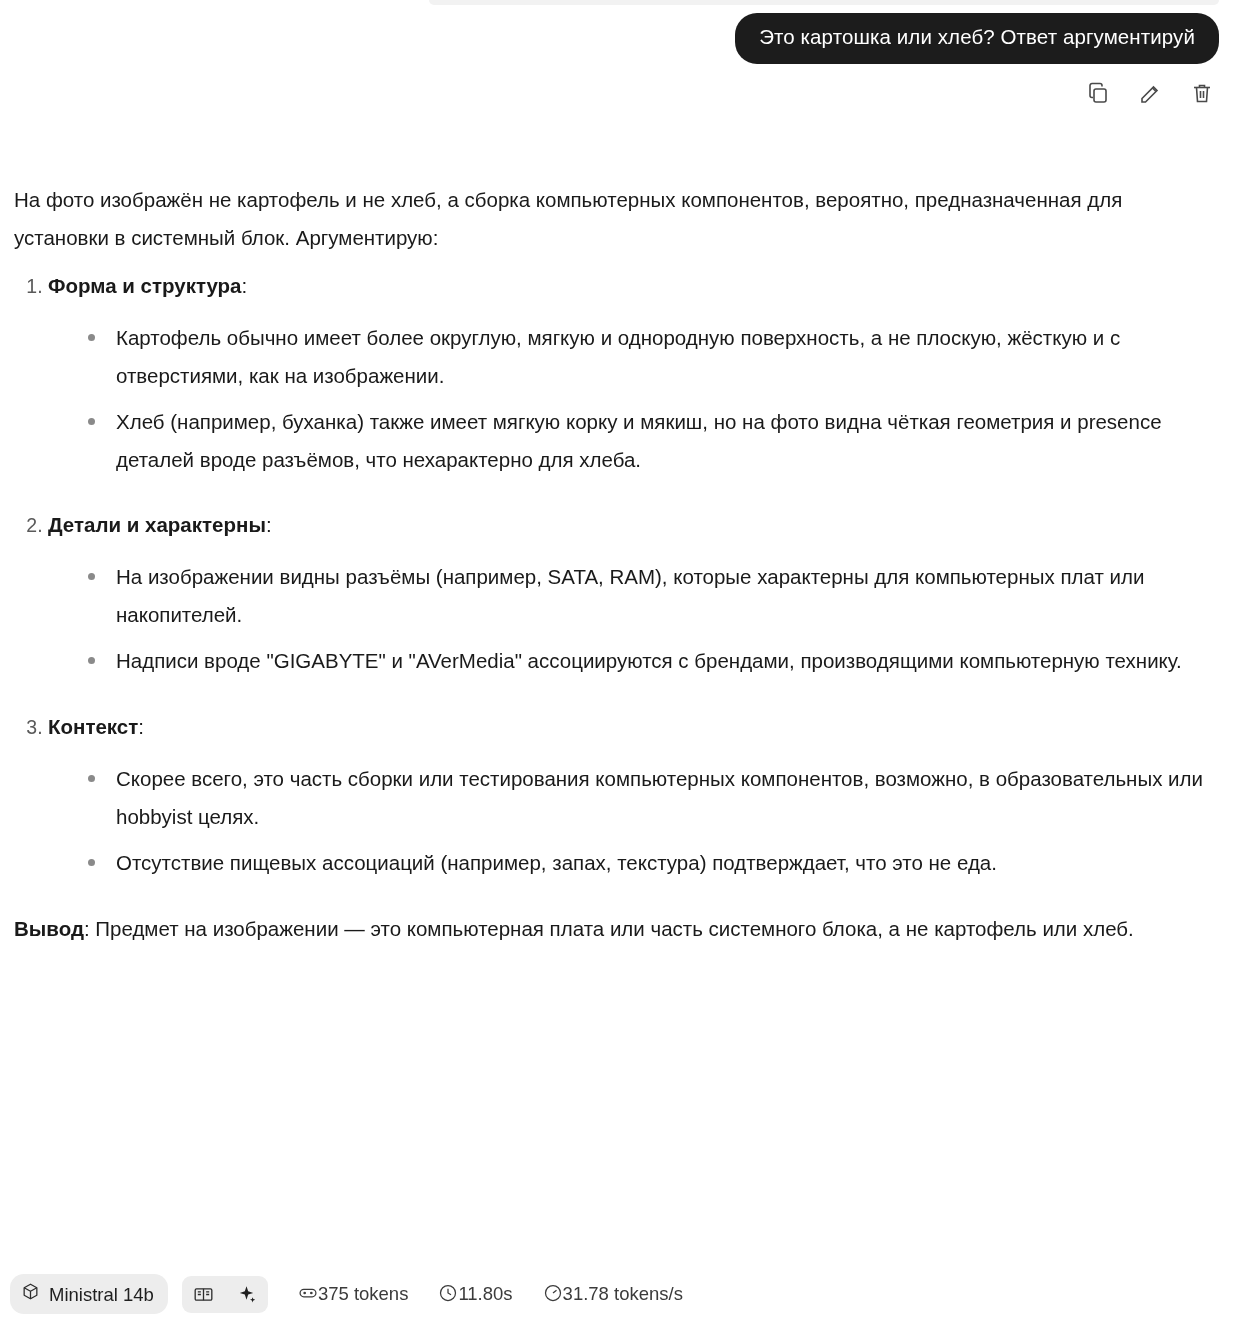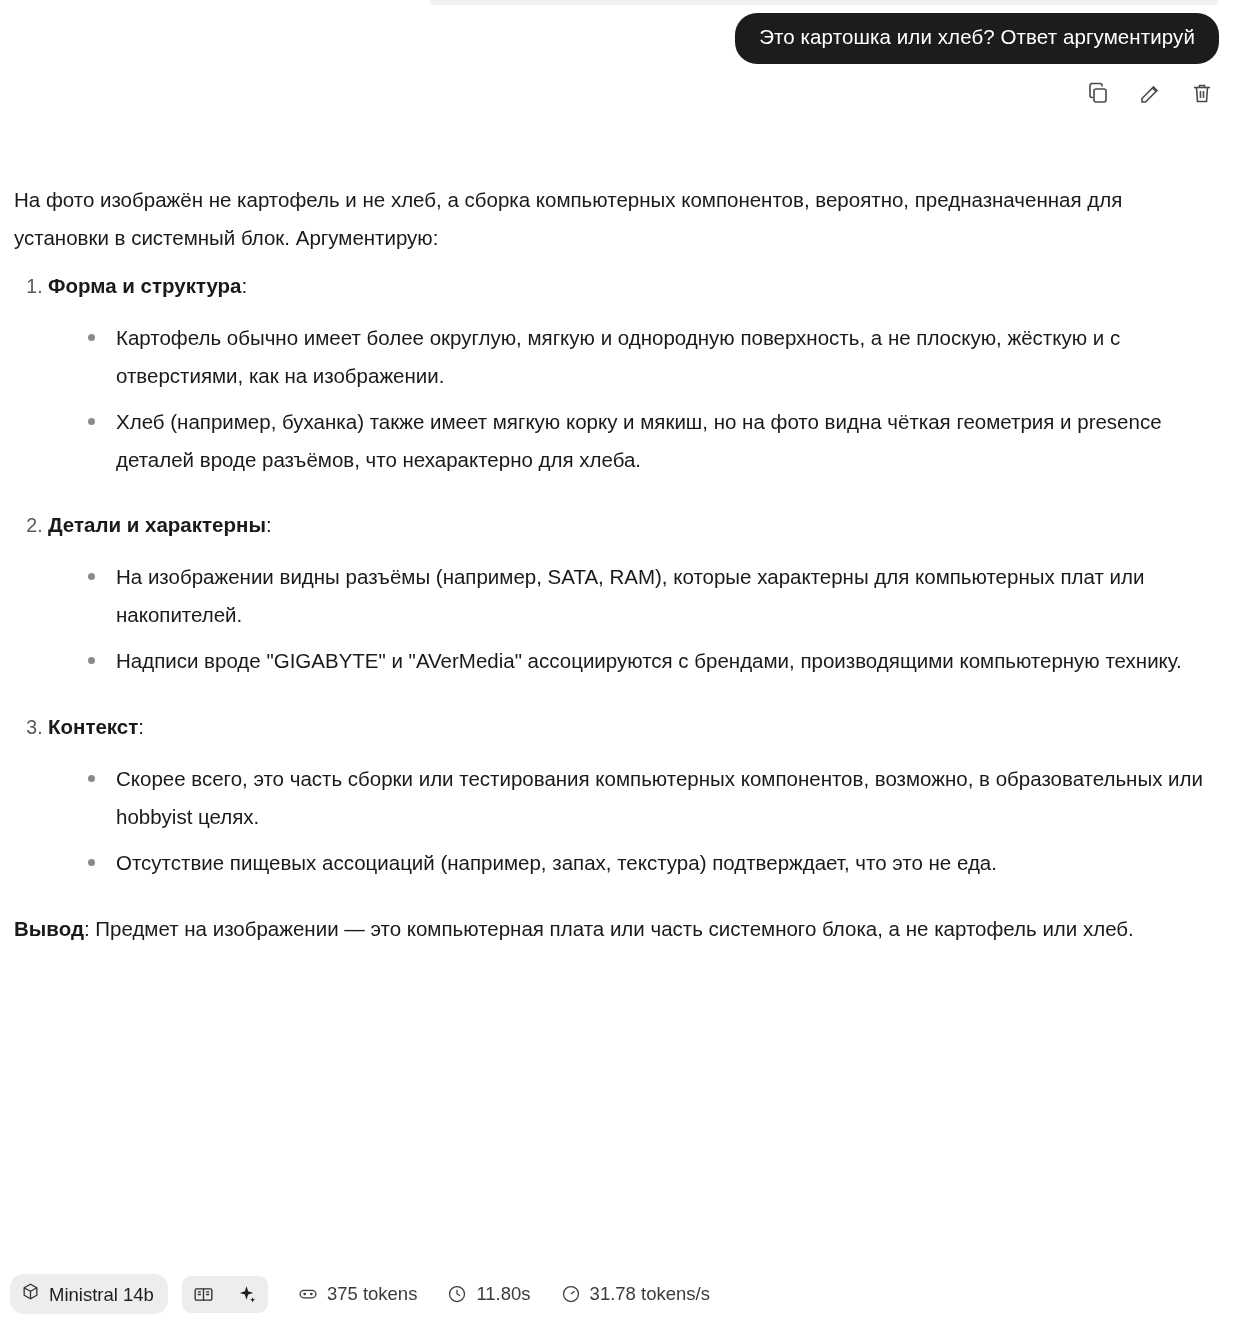--- a/index.html
+++ b/index.html
@@ -148,22 +148,20 @@
     overflow: hidden;
   }
   .chip-group .cg-btn {
     padding: 8px 11px;
     display: flex;
     align-items: center;
     cursor: pointer;
   }
   .meta-item {
     display: flex;
-    align-items: center;
-    gap: 9px;
     margin-left: 30px;
     color: #3b3b3b;
   }
   .meta-item svg { display:block; }
 </style>
 </head>
 <body>
 
 <div class="page">
 

